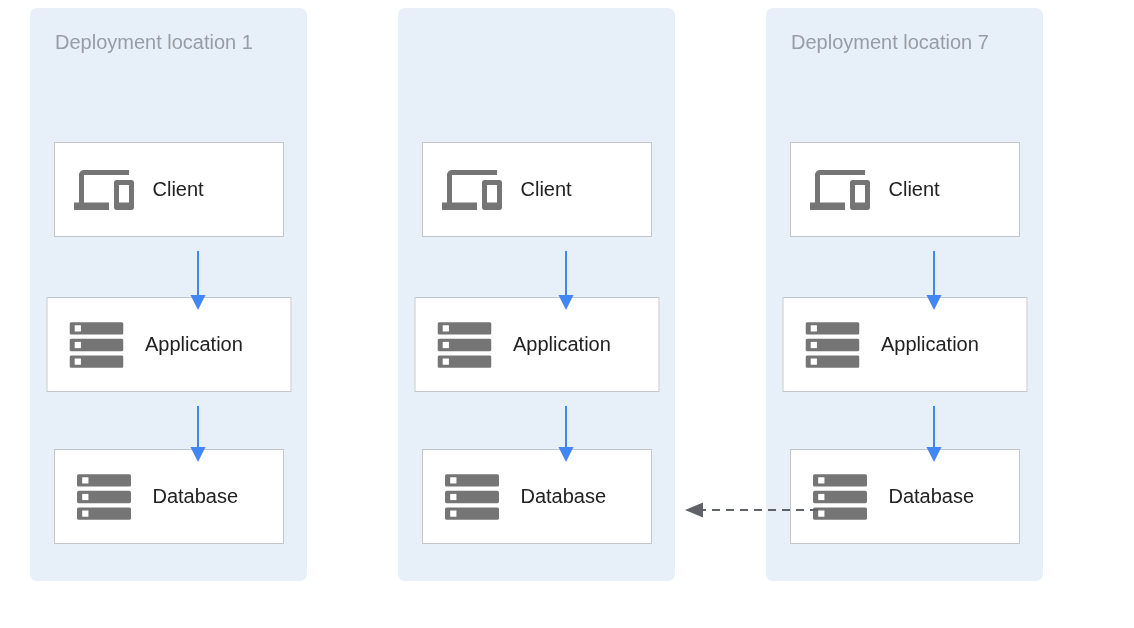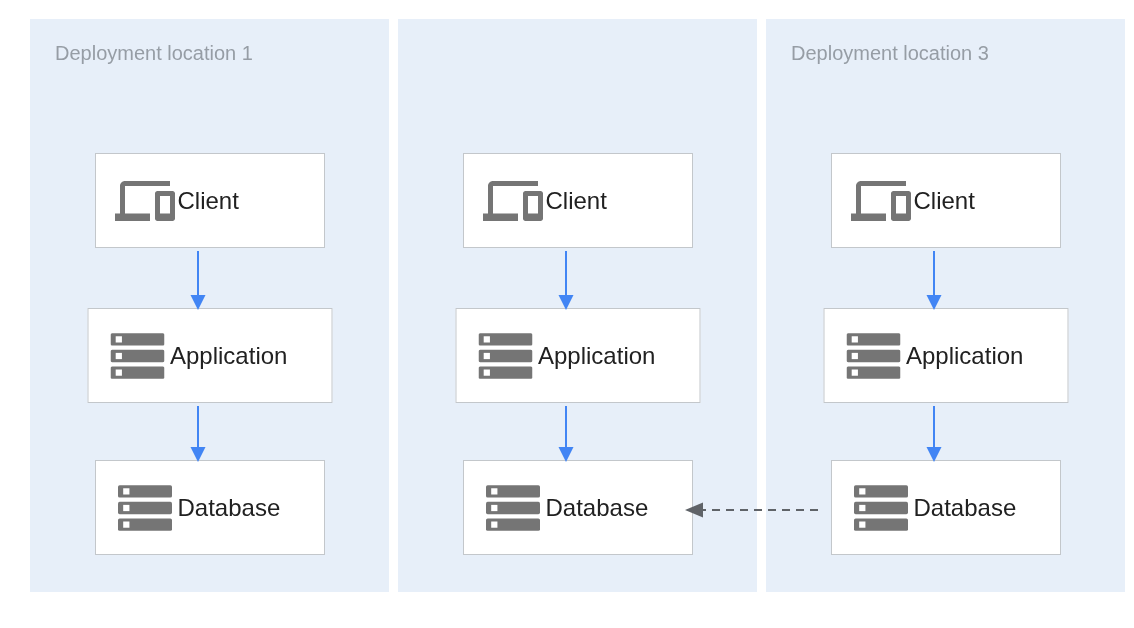--- a/index.html
+++ b/index.html
@@ -11,42 +11,42 @@
     --node_label:#212121;
     --icon_gray:#757575;
     --arrow_blue:#4285f4;
     --arrow_gray:#5f6368;
   }
   *{margin:0;padding:0;box-sizing:border-box;}
   html,body{width:1134px;height:628px;background:var(--page_bg);
     font-family:"Liberation Sans",sans-serif;}
   .canvas{position:relative;width:1134px;height:628px;background:var(--page_bg);overflow:hidden;}
 
-  .panel{position:absolute;top:19px;width:359px;height:573px;background:var(--panel_bg);}
+  .panel{position:absolute;top:8px;width:277px;height:573px;background:var(--panel_bg);border-radius:7px;}
   .panel-1{left:30px;}
   .panel-2{left:398px;}
   .panel-3{left:766px;}
 
   .panel-title{position:absolute;left:25px;top:22px;font-size:20px;line-height:24px;
     color:var(--panel_title);font-weight:400;white-space:nowrap;}
 
   .node{position:absolute;left:50%;transform:translateX(-50%);height:95px;
     background:var(--box_bg);border:1px solid var(--box_border);
     display:flex;align-items:center;padding-left:18px;}
   .node-client{top:134px;width:230px;}
   .node-app{top:289px;width:245px;}
   .node-db{top:441px;width:230px;align-items:center;}
 
   .icon{width:62px;display:flex;align-items:center;justify-content:center;flex:0 0 auto;}
   .icon svg{display:block;}
   .icon-devices{fill:var(--icon_gray);}
   .icon-storage .bar{fill:var(--icon_gray);}
   .icon-storage .hole{fill:var(--box_bg);}
 
-  .node-label{margin-left:2px;font-size:24px;color:var(--node_label);white-space:nowrap;}
+  .node-label{margin-left:18px;font-size:20px;color:var(--node_label);white-space:nowrap;}
 
   .arrow-layer{position:absolute;left:0;top:0;pointer-events:none;}
   .arrow-solid line{stroke:var(--arrow_blue);stroke-width:2;}
   .arrow-solid polygon{fill:var(--arrow_blue);}
   .arrow-dashed line{stroke:var(--arrow_gray);stroke-width:2;stroke-dasharray:8 6;}
   .arrow-dashed polygon{fill:var(--arrow_gray);}
 </style>
 </head>
 <body>
 
@@ -127,21 +127,21 @@
             <rect class="hole" x="2.5" y="9.5" width="3" height="3"></rect>
             <rect class="bar" x="0" y="16" width="26" height="6" rx="0.8"></rect>
             <rect class="hole" x="2.5" y="17.5" width="3" height="3"></rect>
           </svg>
       </span>
       <span class="node-label">Database</span>
     </div>
   </section>
 
   <section class="panel panel-3">
-    <div class="panel-title">Deployment location 3</div>
+    <div class="panel-title">Deployment location 7</div>
 
     <div class="node node-client">
       <span class="icon icon-devices">
         <svg width="62" height="50" viewBox="0 2 24 20">
             <path d="M4 6h18V4H4c-1.1 0-2 .9-2 2v11H0v3h14v-3H4V6zm19 2h-6c-.55 0-1 .45-1 1v10c0 .55.45 1 1 1h6c.55 0 1-.45 1-1V9c0-.55-.45-1-1-1zm-1 9h-4v-7h4v7z"></path>
           </svg>
       </span>
       <span class="node-label">Client</span>
     </div>
 

